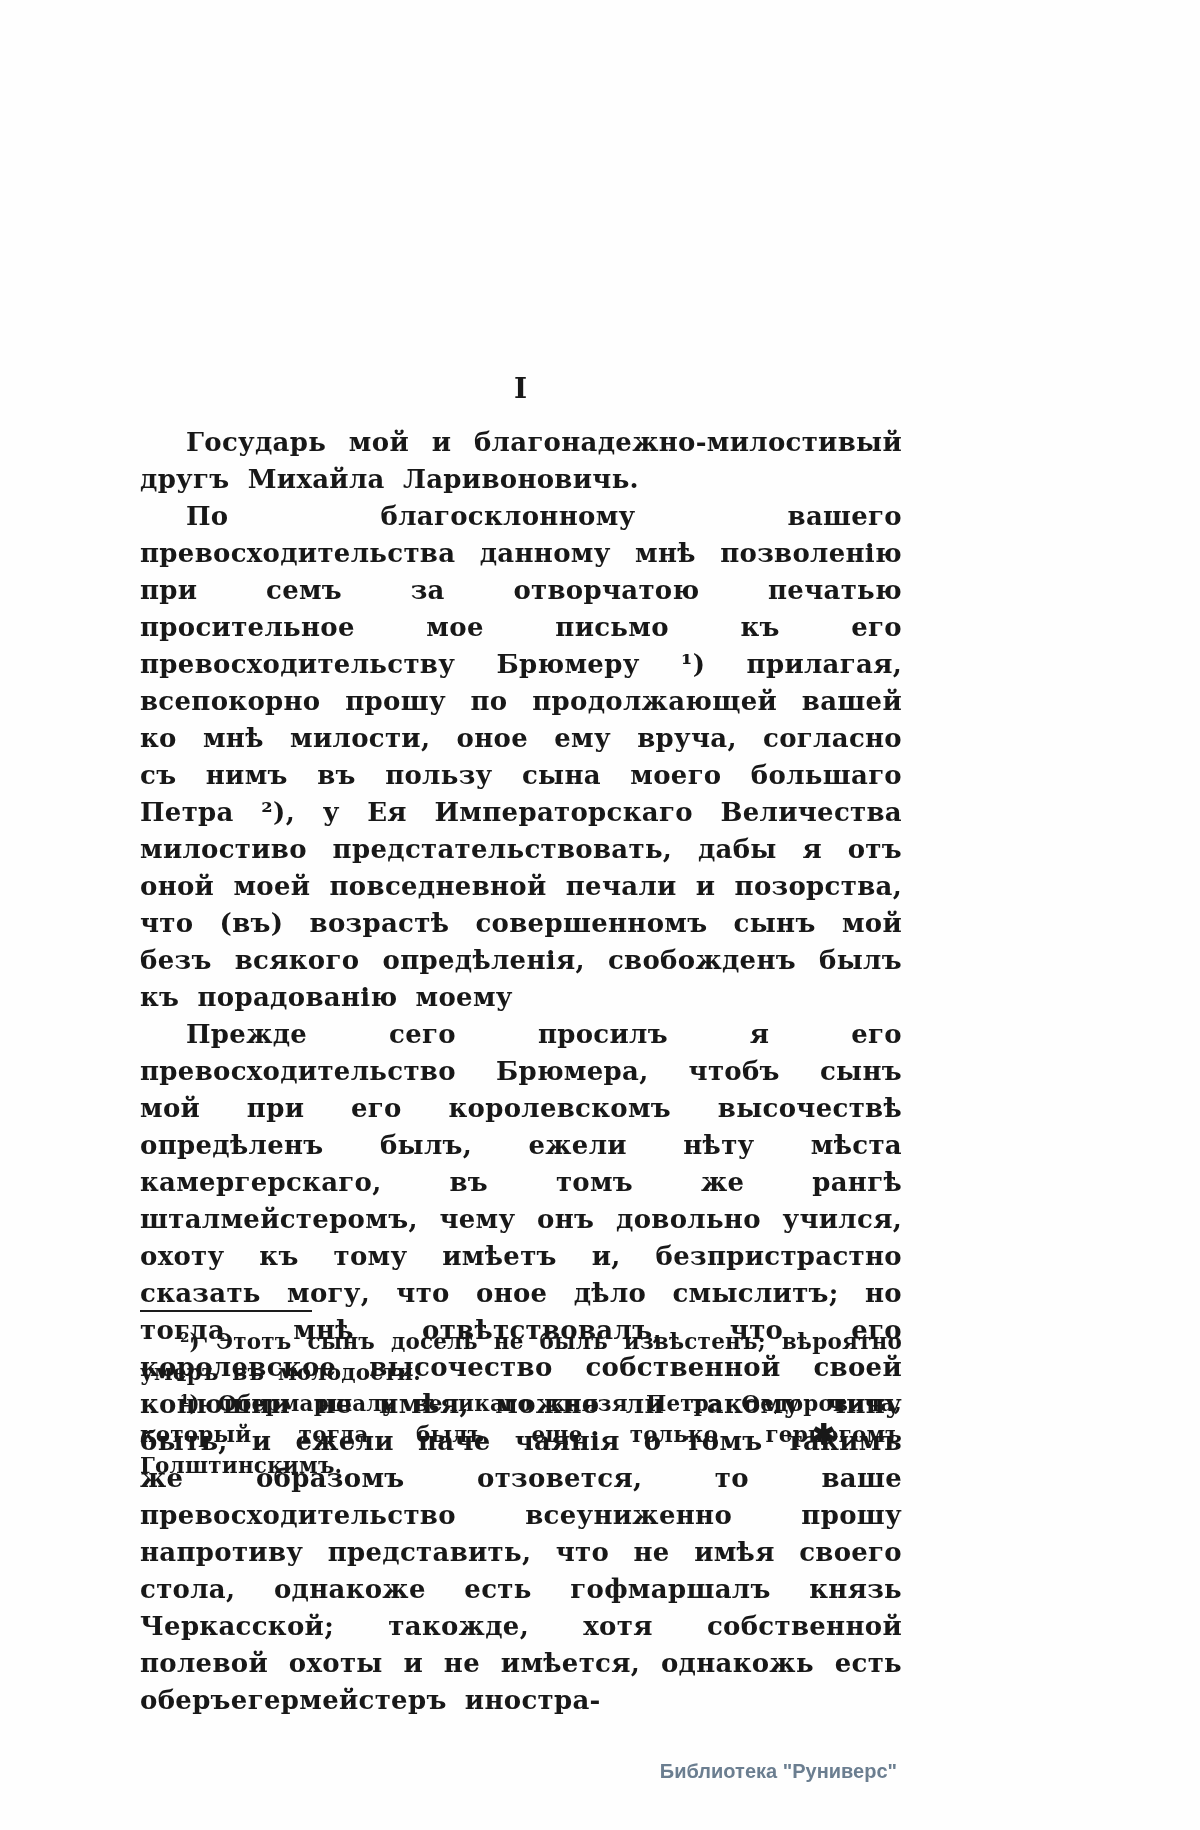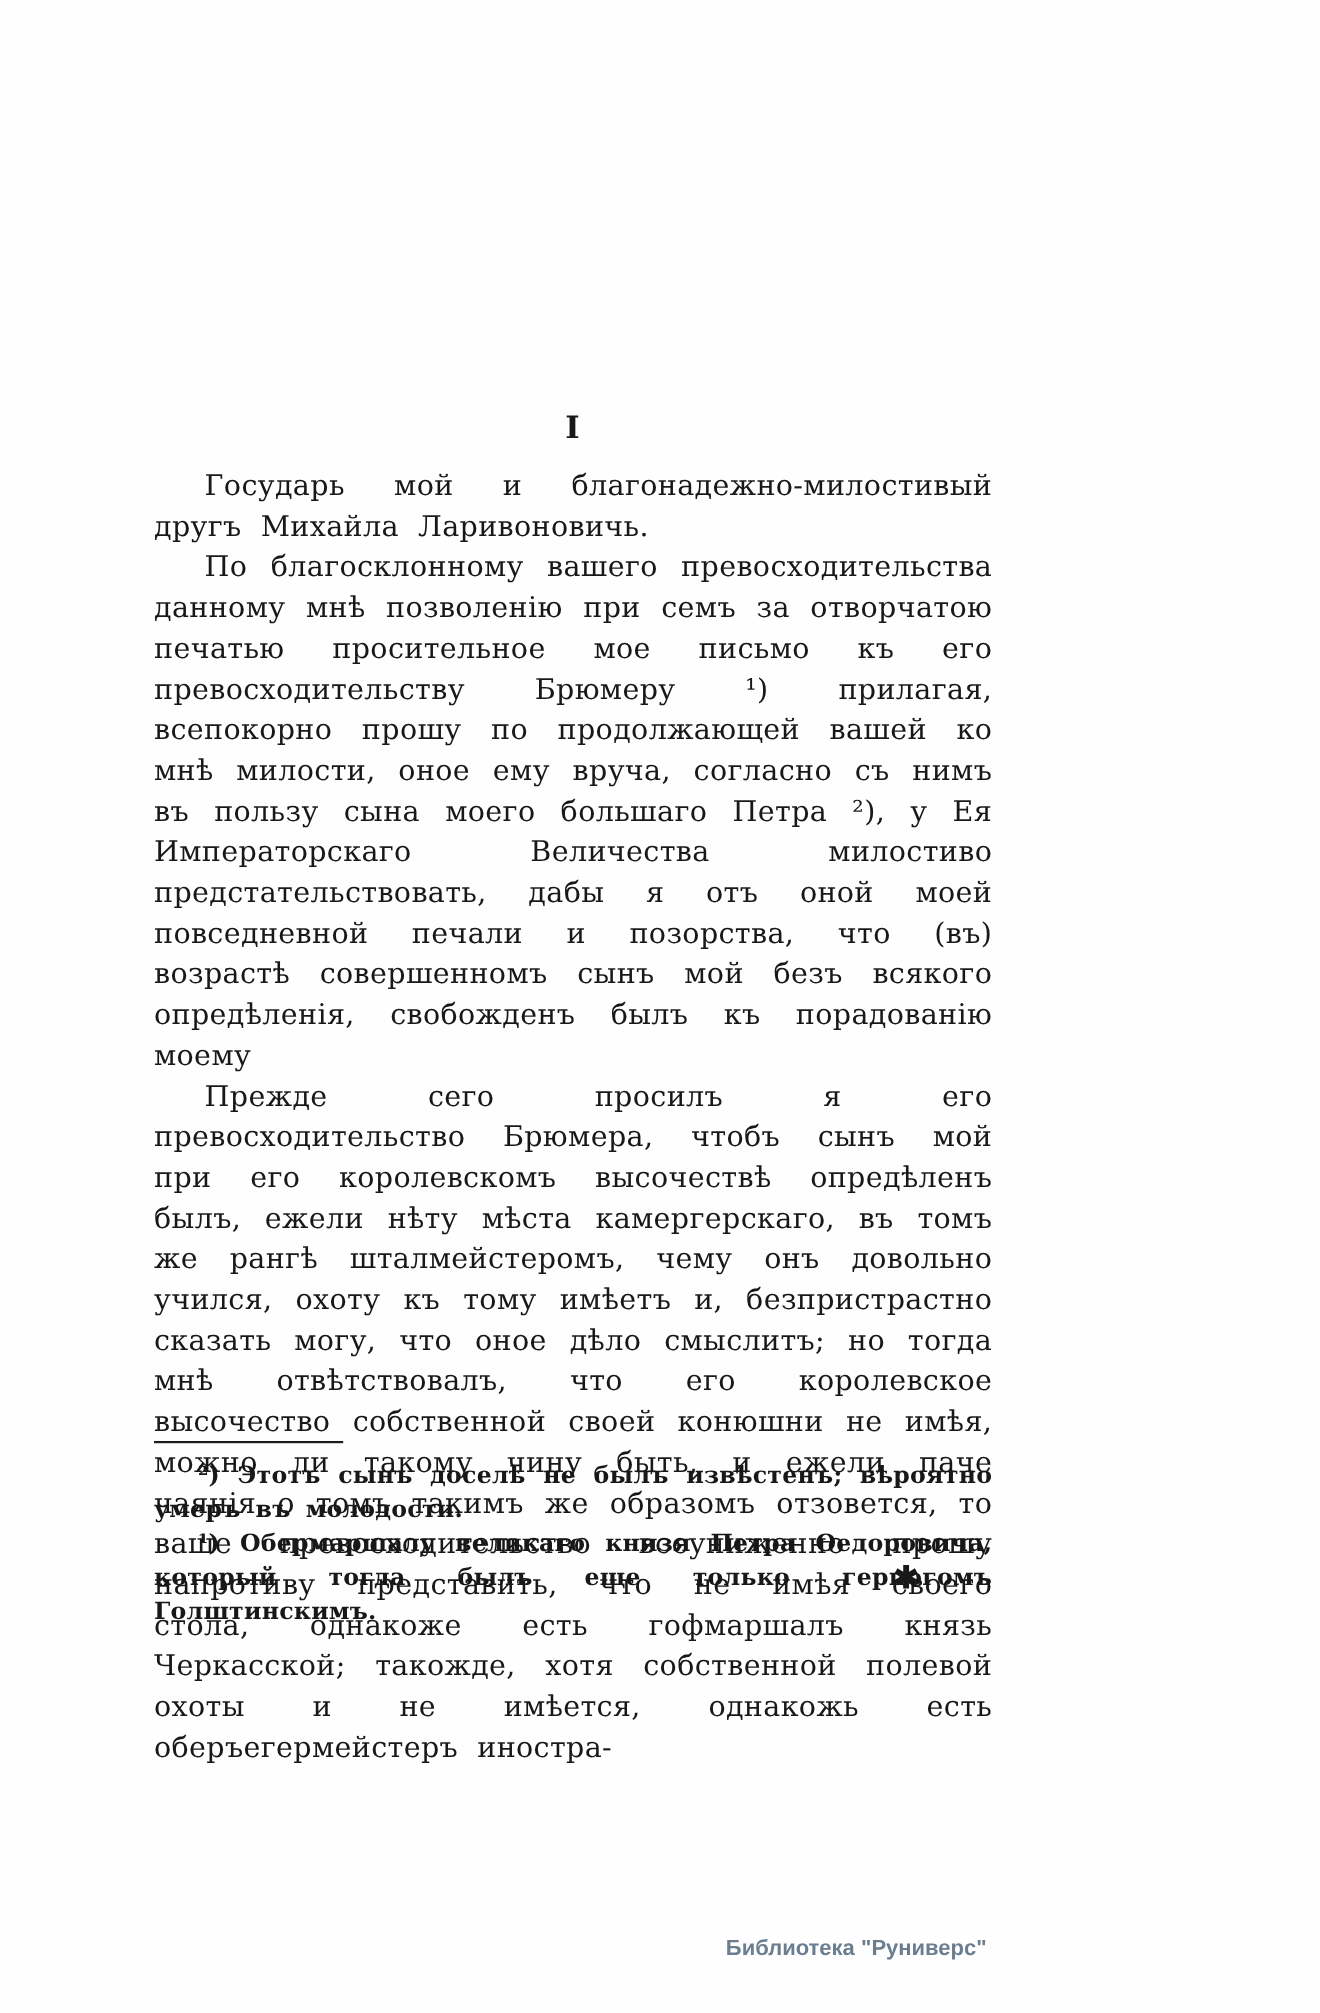--- a/index.html
+++ b/index.html
@@ -26,21 +26,21 @@
     font-weight: bold;
     letter-spacing: 1px;
   }
   .body-text {
     position: absolute;
     top: 424px;
     left: 140px;
     width: 762px;
     font-size: 26px;
     line-height: 37px;
-    font-weight: normal;
+    font-weight: bold;
     text-align: justify;
     word-spacing: 0.34em;
     letter-spacing: 0.3px;
   }
   .body-text p {
     margin: 0;
     text-indent: 46px;
   }
   .footnote-rule {
     position: absolute;

